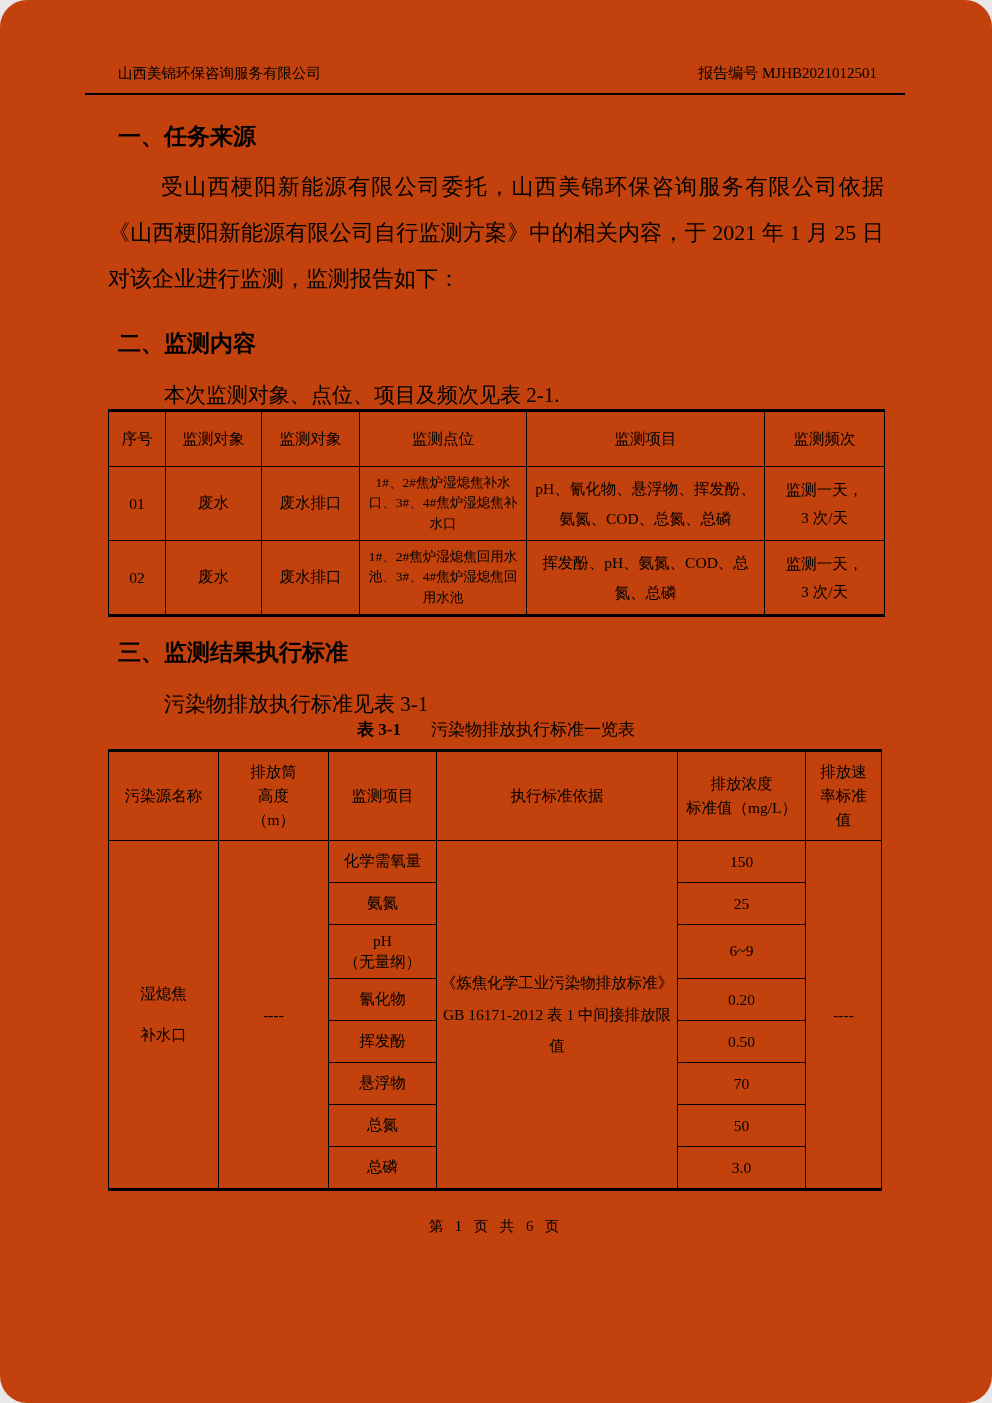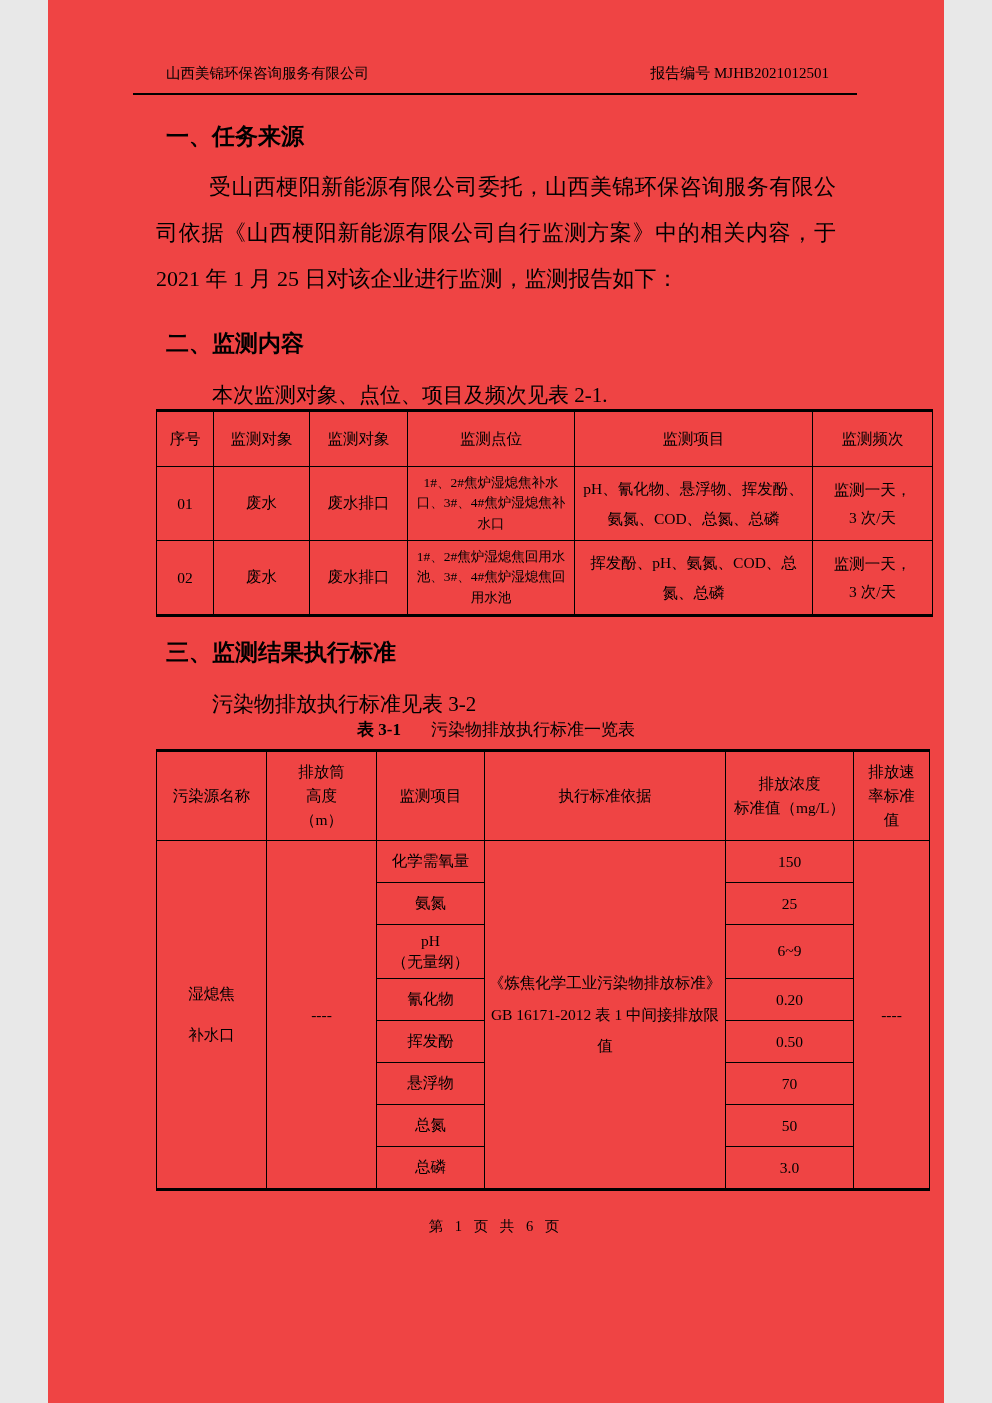--- a/index.html
+++ b/index.html
@@ -1,23 +1,24 @@
 <!DOCTYPE html>
 <html><head>
 <meta charset="utf-8">
 <style>
   html,body{margin:0;padding:0;background:#e8e8e8;}
   .page{
     position:relative;
-    width:896px;height:1403px;
+    width:992px;height:1403px;
     margin:0 auto;
-    background:#ef4444;
+    background:#c2410c;
     color:#000;
     font-family:"Liberation Serif","DejaVu Serif",serif;
     overflow:hidden;
+    border-radius:27px;
   }
   
   .hdr{
     display:flex;justify-content:space-between;align-items:flex-end;
     margin:0 87px 0 85px;
     padding:64px 0 10px 0;
     border-bottom:2px solid #000;
   }
   .hdr .co{font-size:14.5px;padding-left:33px;}
   .hdr .no{font-size:15px;padding-right:28px;}
@@ -120,21 +121,21 @@
         <td>废水排口</td>
         <td class="small">1#、2#焦炉湿熄焦回用水池、3#、4#焦炉湿熄焦回用水池</td>
         <td class="items">挥发酚、pH、氨氮、COD、总氮、总磷</td>
         <td class="pre freq-cell">监测一天，
 3 次/天</td>
       </tr>
     </tbody>
       </table>
 
     <div class="sec-title" style="margin-top:20px;">三、监测结果执行标准</div>
-    <div class="intro">污染物排放执行标准见表 3-2</div>
+    <div class="intro">污染物排放执行标准见表 3-1</div>
     <div class="caption" style="margin-top:0;">
       <span class="cap-no">表 3-1</span><span>污染物排放执行标准一览表</span>
     </div>
 
     <table class="t3">
       <colgroup>
         <col style="width:110px">
           <col style="width:110px">
           <col style="width:108px">
         <col style="width:241px">

